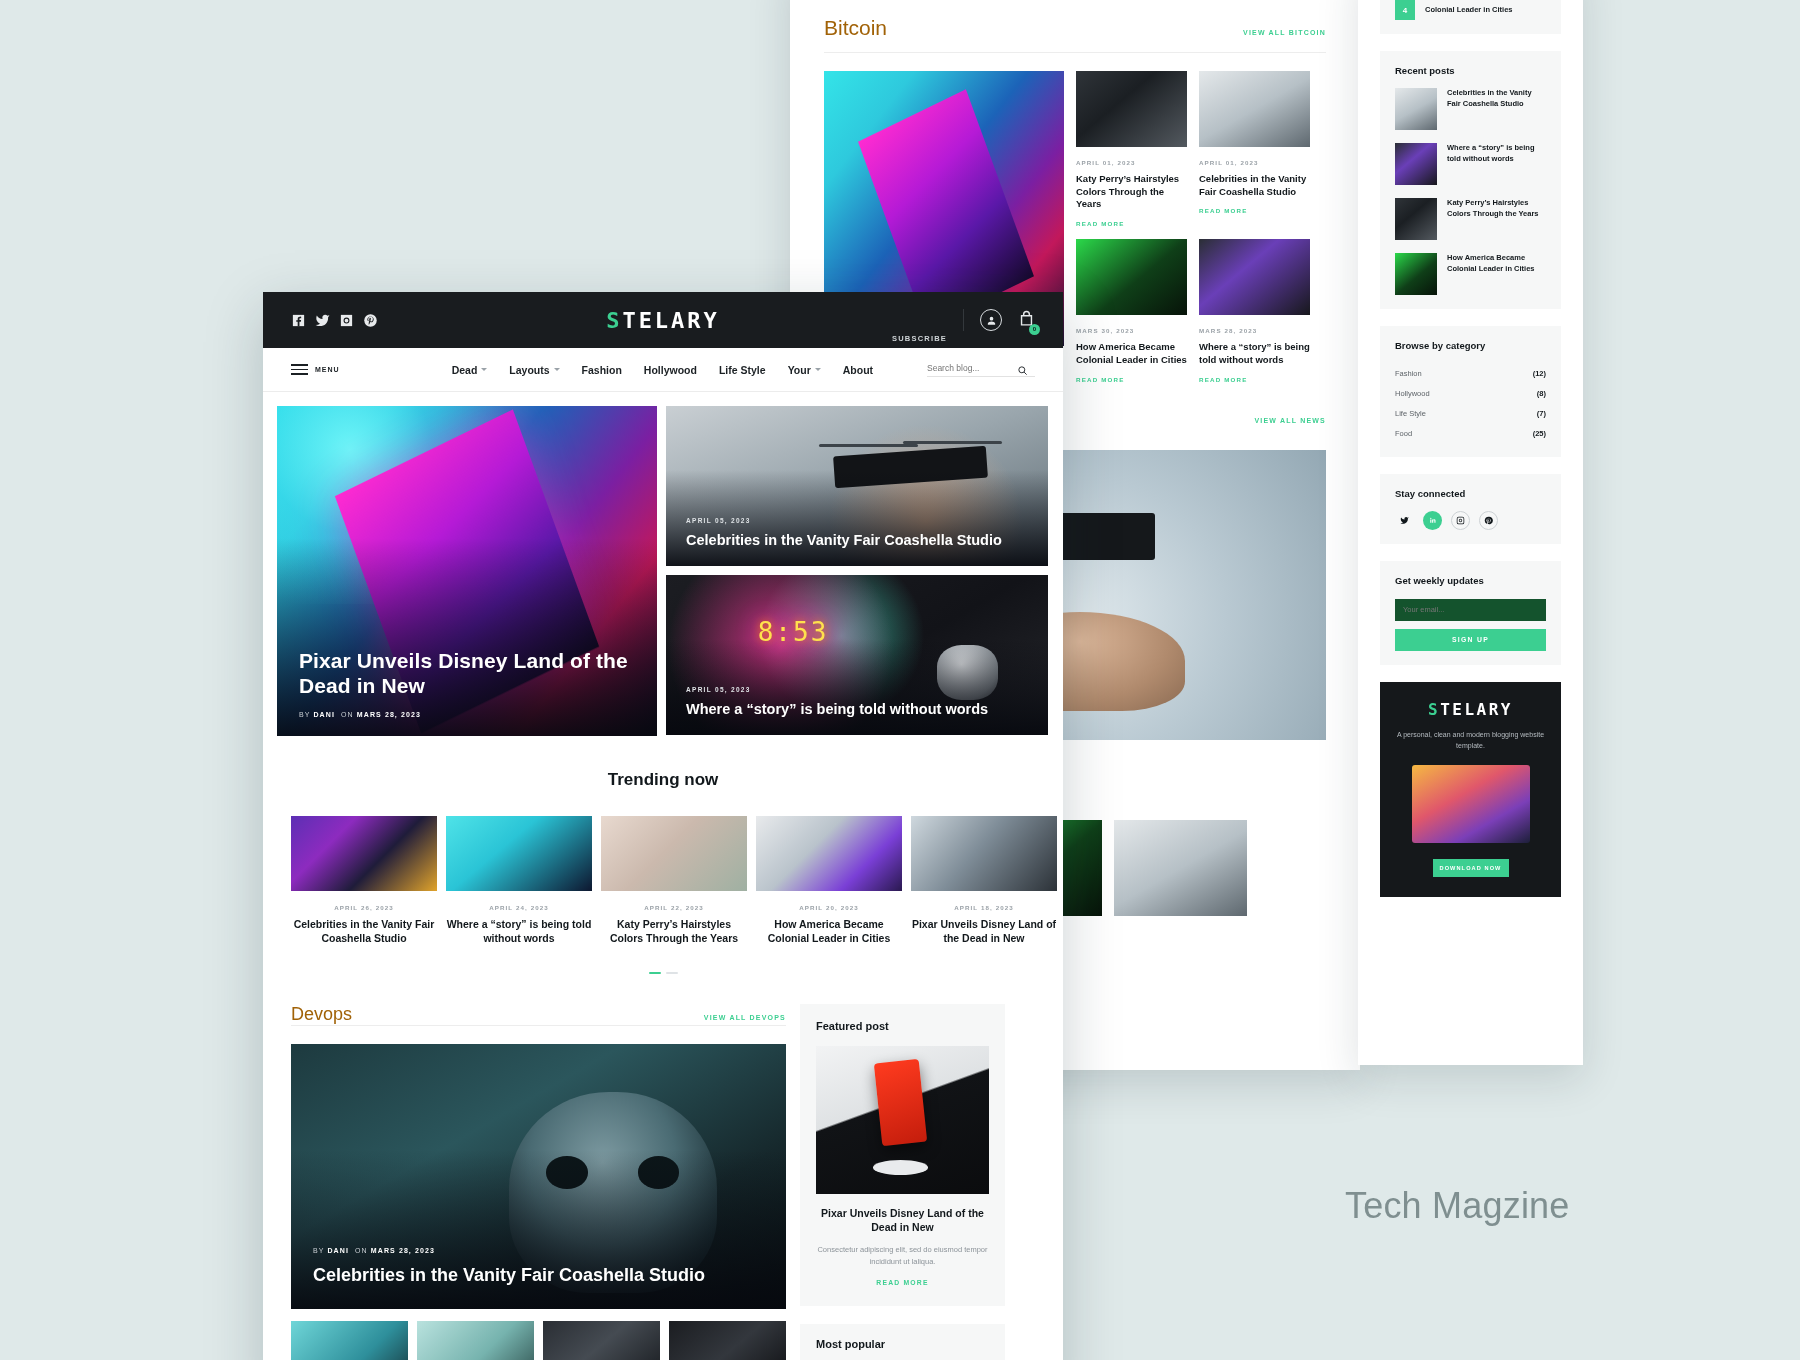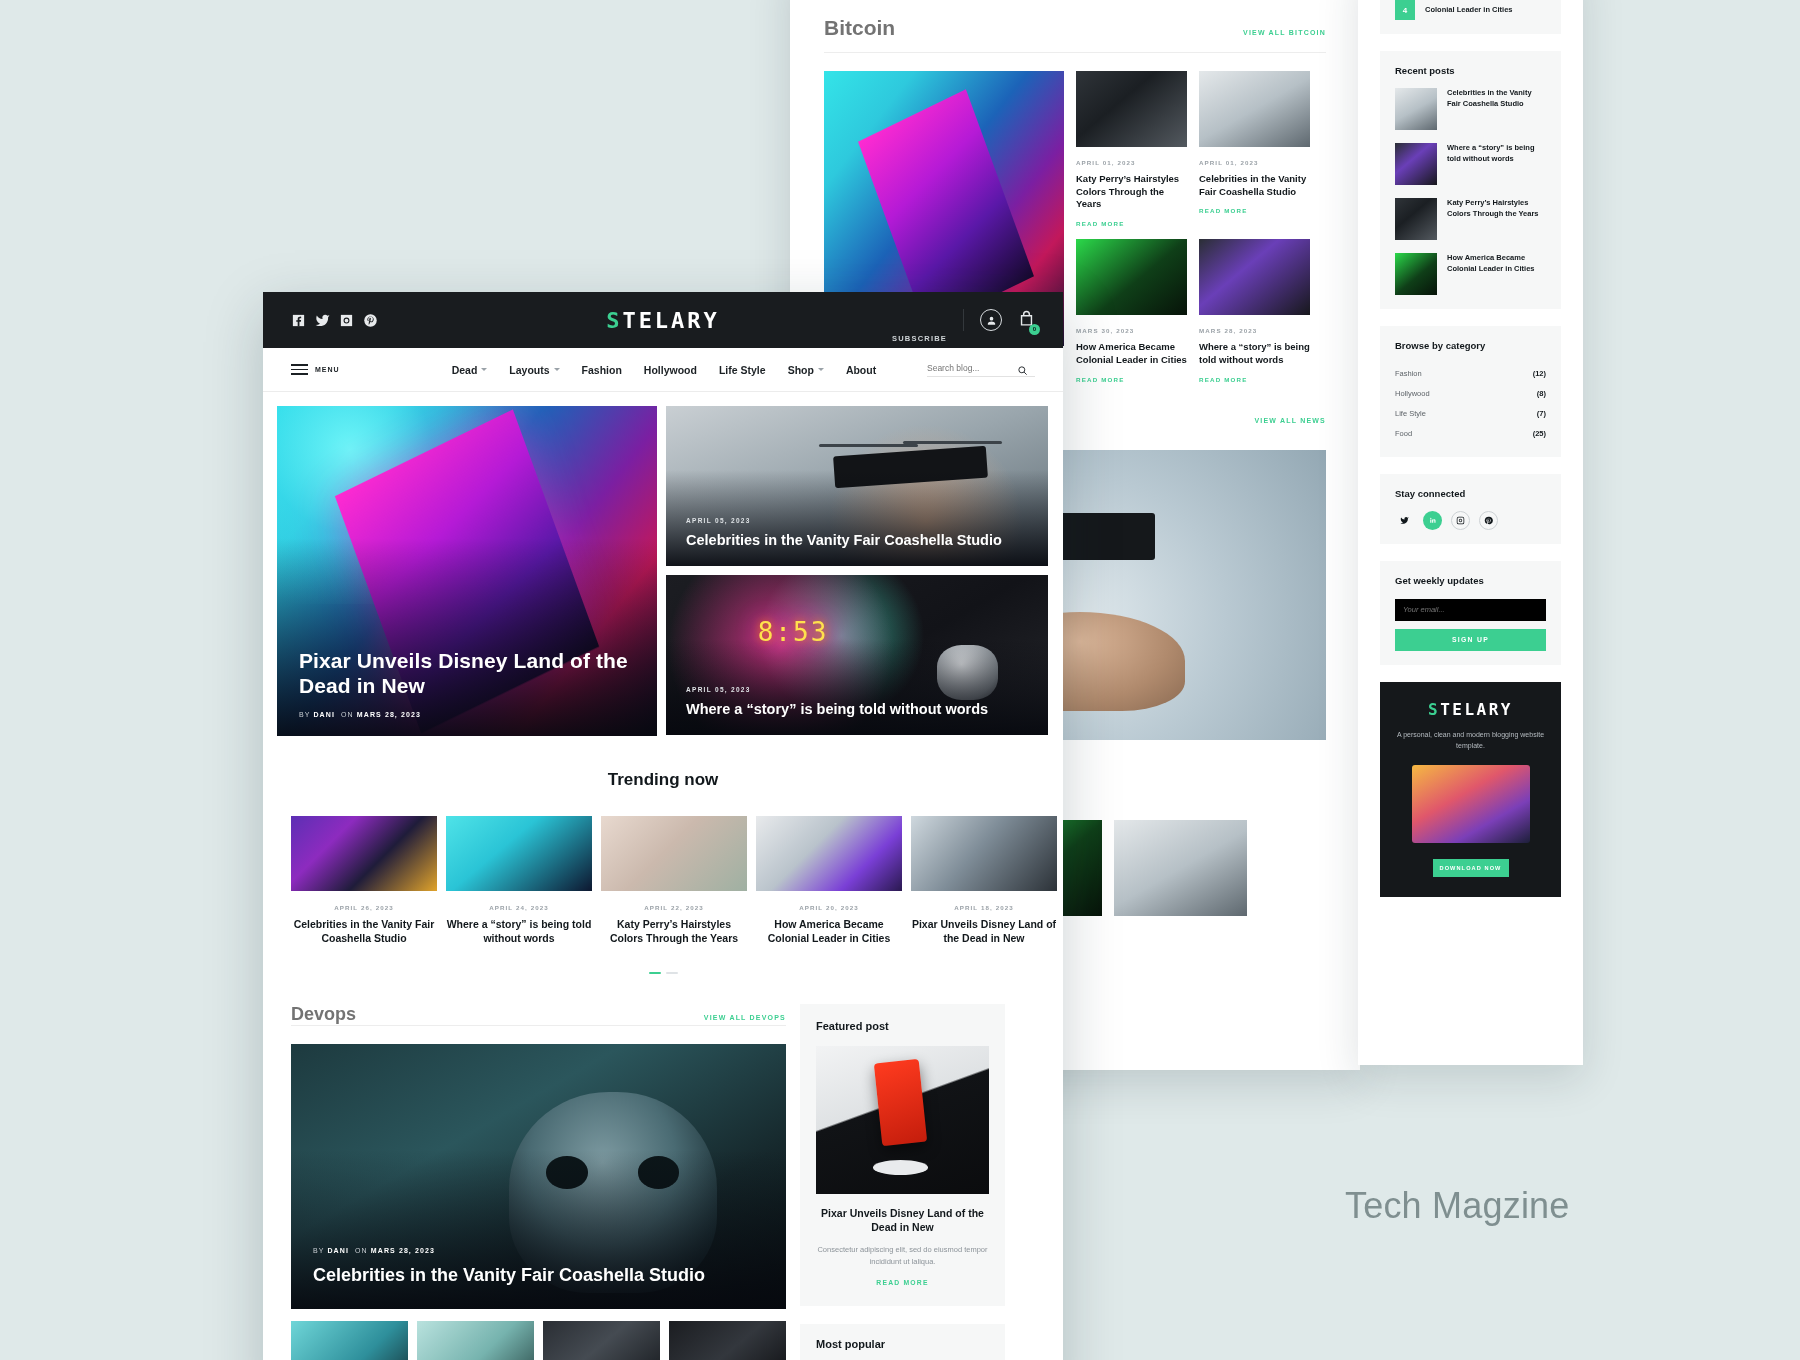--- a/index.html
+++ b/index.html
@@ -173,21 +173,21 @@
             margin-top: 7px; text-align: center; }
   .dots { display: flex; gap: 5px; justify-content: center; margin-top: 26px; }
   .dot { width: 12px; height: 2.5px; background: #dfe3e6; border-radius: 2px; }
   .dot.on { background: #3ccf91; }
 
   
   .devops-wrap { display: flex; gap: 14px; padding: 30px 28px 0 28px; background: #fff; }
   .devops-main { width: 495px; }
   .sec-head { display: flex; align-items: baseline; justify-content: space-between;
               border-bottom: 1px solid #ededed; padding-bottom: 0; }
-  .sec-head h3 { font-size: 18px; font-weight: 700; color: #737373; }
+  .sec-head h3 { font-size: 18px; font-weight: 400; color: #a16207; }
   .view-all { font-size: 7px; font-weight: 700; letter-spacing: 1.2px; color: #3ccf91; }
   .dev-hero { margin-top: 18px; width: 495px; height: 265px; position: relative; overflow: hidden;
     background: linear-gradient(150deg,#1d3a3f 0%,#2b565c 35%,#16282c 70%,#0b1315 100%); }
   .skull { position: absolute; left: 44%; top: 18%; width: 42%; height: 76%;
     background: radial-gradient(ellipse at 45% 35%, #7d9aa1 0%, #4a6b73 45%, #1d3238 80%);
     border-radius: 48% 48% 38% 38%; }
   .skull:before, .skull:after { content:""; position: absolute; top: 32%; width: 20%; height: 16%;
     background: #0c1619; border-radius: 50%; }
   .skull:before { left: 18%; } .skull:after { right: 18%; }
   .dev-hero .txt { position: absolute; left: 22px; right: 22px; bottom: 22px; color: #fff; }
@@ -273,22 +273,22 @@
   .soc-row { display: flex; gap: 9px; align-items: center; }
   .soc {
     width: 19px; height: 19px; border-radius: 50%; display: flex; align-items: center;
     justify-content: center; color: #12181c;
   }
   .soc.plain { border: none; }
   .soc.circ { border: 1.2px solid #cdd2d5; }
   .soc.fill { background: #3ccf91; color: #fff; }
   .soc svg { width: 9px; height: 9px; fill: currentColor; }
   .email-input {
-    width: 100%; height: 22px; background: #000000; border: 0; padding: 0 8px;
-    font-size: 7.5px; color: #a3a9ae; font-family: "Liberation Sans", sans-serif; font-style: italic;
+    width: 100%; height: 22px; background: #14532d; border: 0; padding: 0 8px;
+    font-size: 7.5px; color: #a3a9ae; font-family: "Liberation Sans", sans-serif;
   }
   .signup-btn {
     margin-top: 8px; width: 100%; height: 22px; background: #3ccf91; border: 0;
     color: #fff; font-size: 6.8px; font-weight: 700; letter-spacing: 1.3px;
     font-family: "Liberation Sans", sans-serif;
   }
   .promo { background: #15181b; padding: 18px 16px 20px 16px; text-align: center; }
   .promo .logo { font-family: "DejaVu Sans Mono", monospace; font-size: 16px; font-weight: 700;
     letter-spacing: 2.5px; color: #fff; }
   .promo .logo .g { color: #3ccf91; }
@@ -521,21 +521,21 @@
         <span class="nav-link">
             <span>Fashion</span>
           </span>
         <span class="nav-link">
             <span>Hollywood</span>
           </span>
         <span class="nav-link">
             <span>Life Style</span>
           </span>
         <span class="nav-link">
-            <span>Shop</span>
+            <span>Your</span>
             <i class="caret"></i>
           </span>
         <span class="nav-link">
             <span>About</span>
           </span>
       </div>
       <div class="searchbox">
         <input placeholder="Search blog..." style="">
         <span class="mag">
           <svg viewBox="0 0 24 24">

